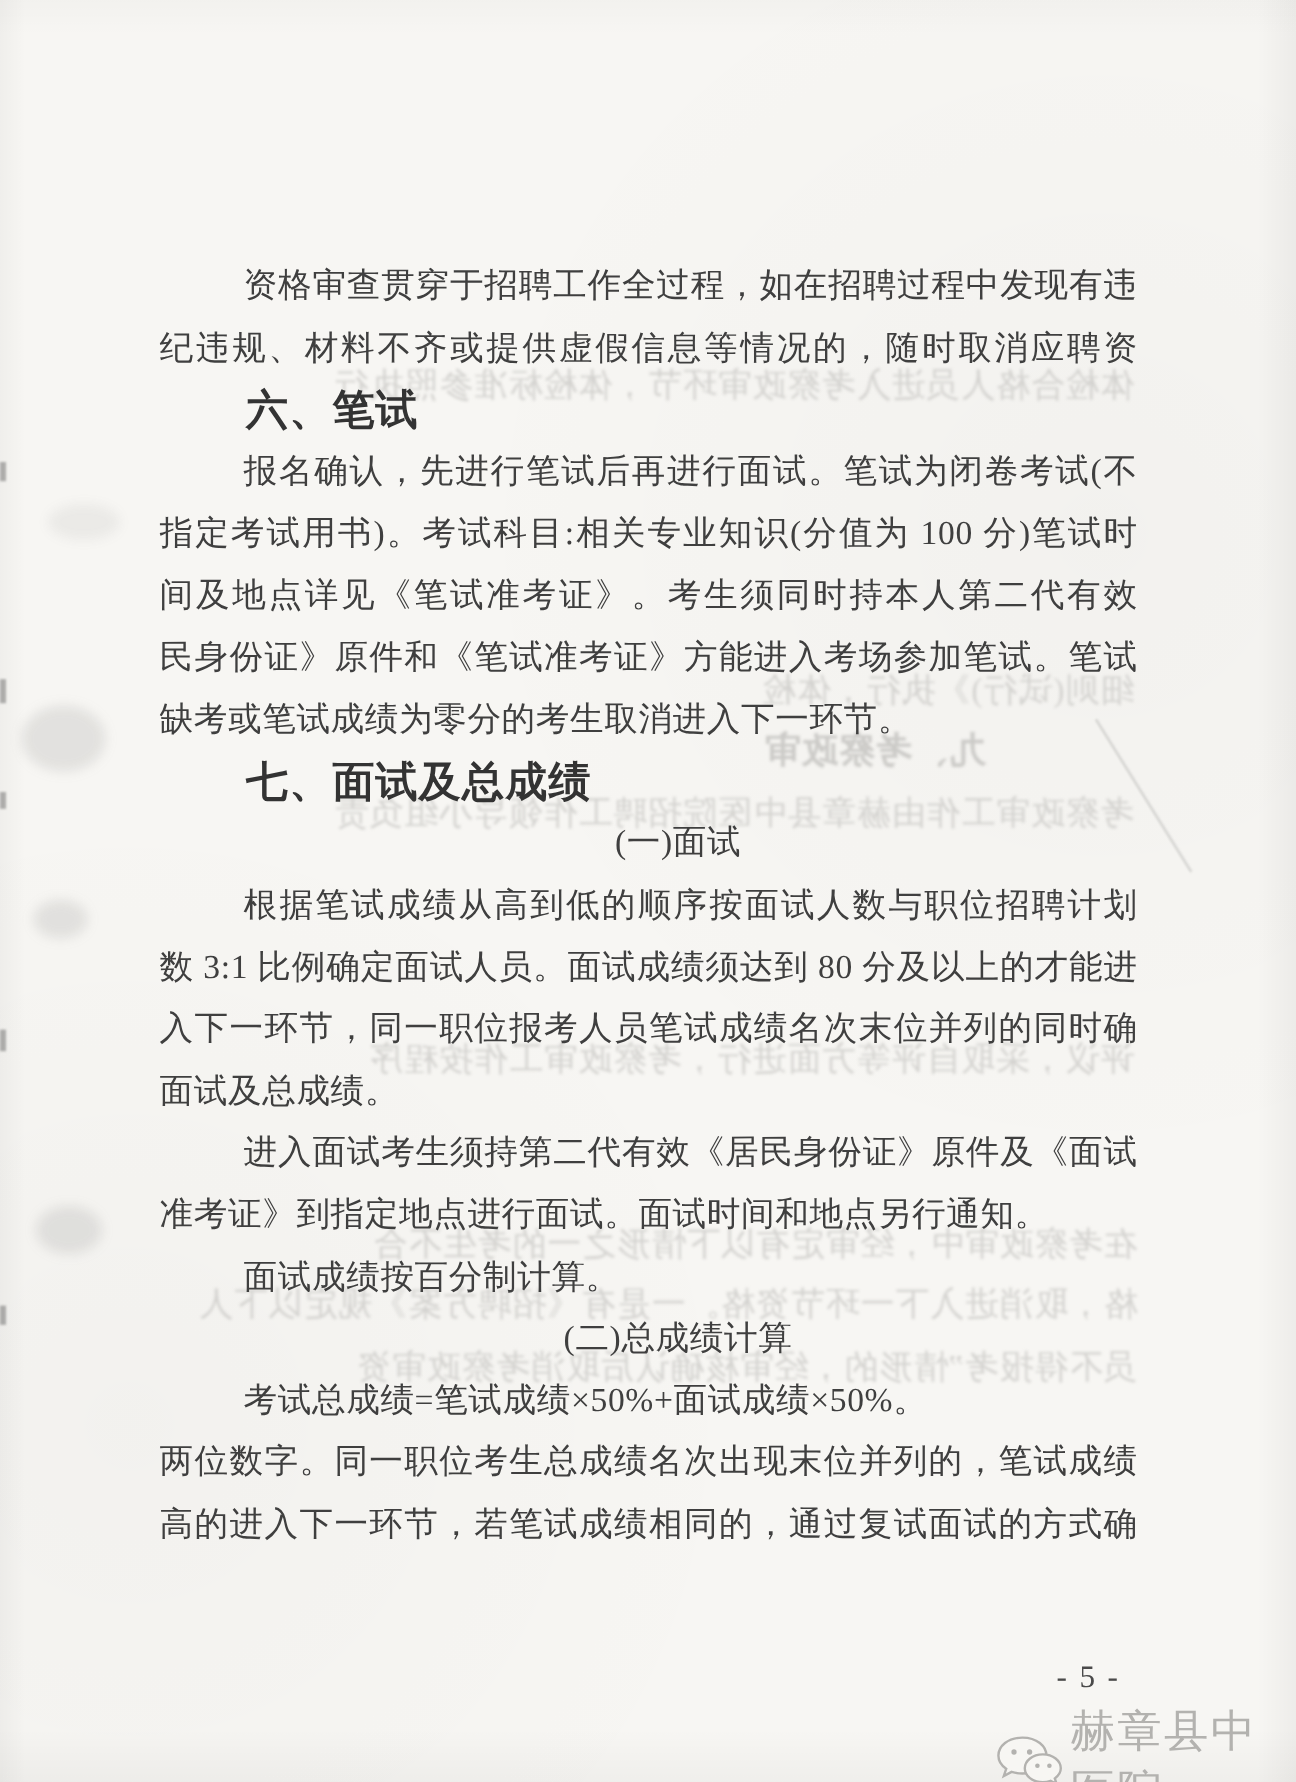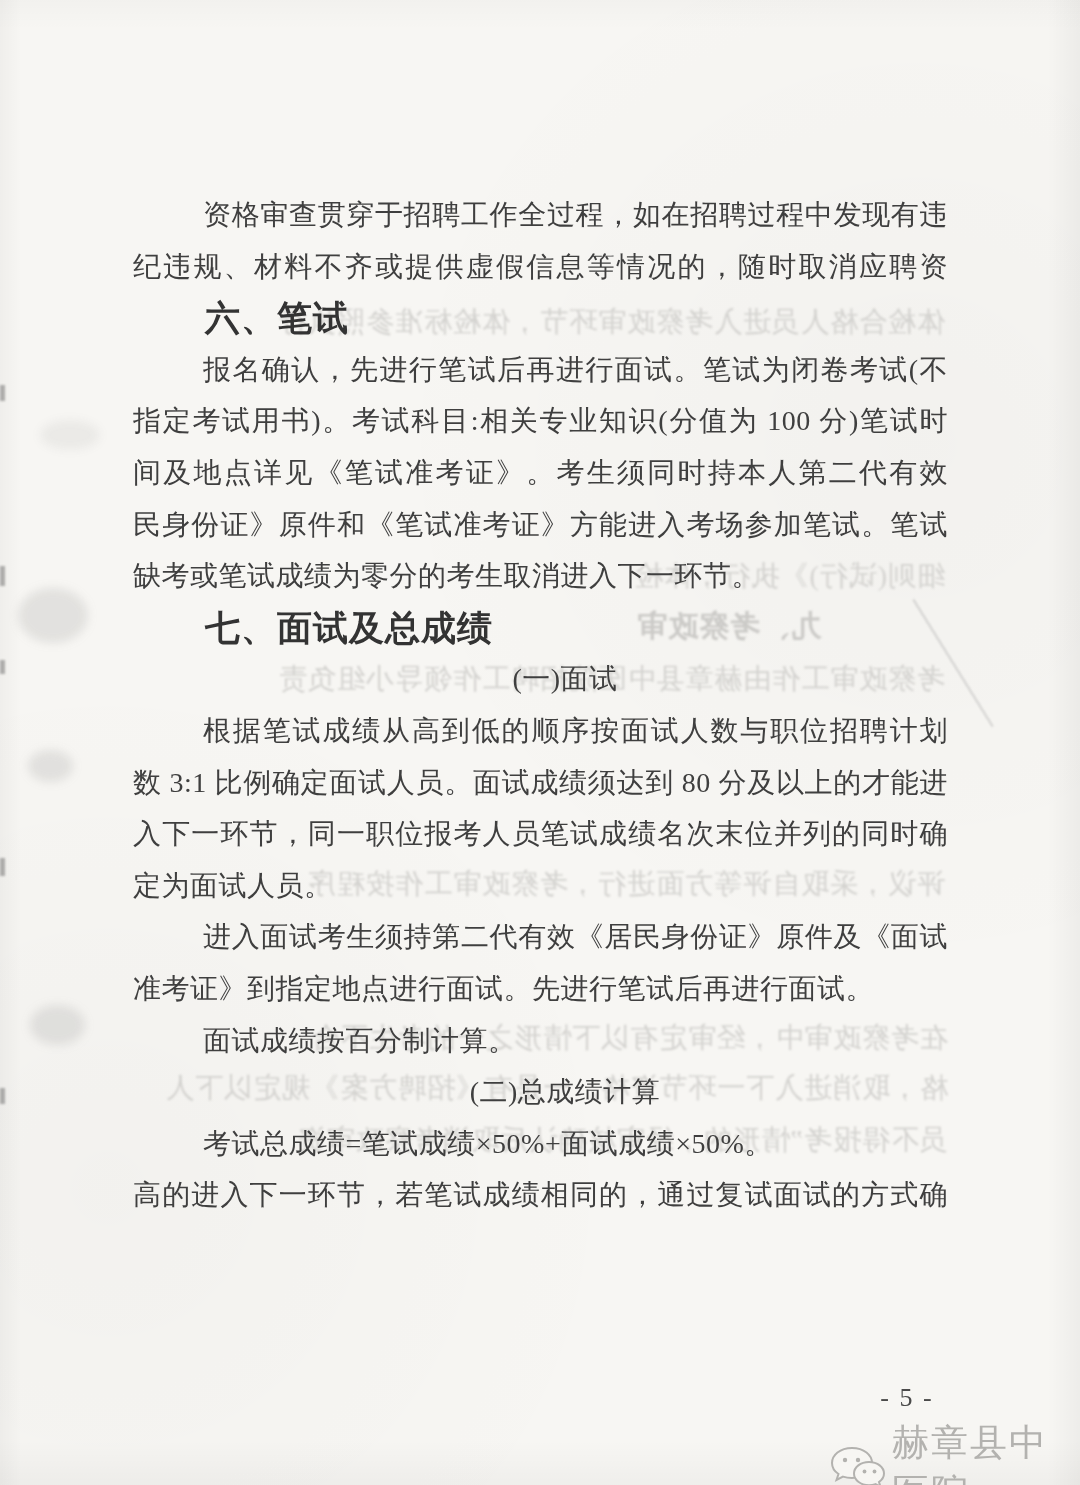--- a/index.html
+++ b/index.html
@@ -8,21 +8,21 @@
   .page{position:relative;width:1080px;height:1485px;
         background:#f7f6f3;
         background-image:
           radial-gradient(circle at 85% 30%, rgba(0,0,0,0.018), transparent 40%),
           radial-gradient(circle at 10% 80%, rgba(0,0,0,0.02), transparent 35%),
           linear-gradient(to right, rgba(0,0,0,0.03) 0%, transparent 2%, transparent 97%, rgba(0,0,0,0.04) 100%),
           linear-gradient(to bottom, rgba(0,0,0,0.02) 0%, transparent 2%, transparent 97%, rgba(0,0,0,0.03) 100%);
         overflow:hidden;}
 
   
-  .textblock{position:absolute;left:133px;top:189px;width:815px;color:#3f3f3f;}
+  .textblock{position:absolute;left:133px;top:213px;width:815px;color:#3f3f3f;}
   .line{height:51.6px;line-height:51.6px;font-size:28px;overflow:hidden;
         letter-spacing:0.5px;}
   .line.fill{text-align:justify;text-align-last:justify;text-justify:inter-character;}
   .line.indent{padding-left:70px;}
   .line.indent.fill{width:745px;}
   .line.sub{padding-left:49px;text-align:center;}
   .line.heading{padding-left:72px;font-family:"Liberation Sans","DejaVu Sans",sans-serif;
                 font-weight:bold;font-size:35px;color:#333;letter-spacing:1px;}
 
   
@@ -68,26 +68,27 @@
     <div class="line indent fill">报名确认，先进行笔试后再进行面试。笔试为闭卷考试(不</div>
     <div class="line fill">指定考试用书)。考试科目:相关专业知识(分值为 100 分)笔试时</div>
     <div class="line fill">间及地点详见《笔试准考证》。考生须同时持本人第二代有效《居</div>
     <div class="line fill">民身份证》原件和《笔试准考证》方能进入考场参加笔试。笔试</div>
     <div class="line">缺考或笔试成绩为零分的考生取消进入下一环节。</div>
     <div class="line heading">七、面试及总成绩</div>
     <div class="line sub">(一)面试</div>
     <div class="line indent fill">根据笔试成绩从高到低的顺序按面试人数与职位招聘计划</div>
     <div class="line fill">数 3:1 比例确定面试人员。面试成绩须达到 80 分及以上的才能进</div>
     <div class="line fill">入下一环节，同一职位报考人员笔试成绩名次末位并列的同时确</div>
-    <div class="line">定为面试人员。</div>
+    <div class="line">面试及总成绩。</div>
     <div class="line indent fill">进入面试考生须持第二代有效《居民身份证》原件及《面试</div>
-    <div class="line">准考证》到指定地点进行面试。先进行笔试后再进行面试。</div>
+    <div class="line">准考证》到指定地点进行面试。面试时间和地点另行通知。</div>
     <div class="line indent">面试成绩按百分制计算。</div>
     <div class="line sub">(二)总成绩计算</div>
     <div class="line indent">考试总成绩=笔试成绩×50%+面试成绩×50%。</div>
+    <div class="line fill">两位数字。同一职位考生总成绩名次出现末位并列的，笔试成绩</div>
     <div class="line fill">高的进入下一环节，若笔试成绩相同的，通过复试面试的方式确</div>
   </div>
 
   <div class="pagenum">- 5 -</div>
 
   <div class="watermark">
     <svg class="wm-icon" viewBox="0 0 58 48">
       <g fill="#f7f6f3" stroke="#b3b2af" stroke-width="2">
         <path d="M24 4 C12 4 4 11 4 19 c0 4.5 2.5 8.4 6.5 11 l-2 6 6.5-3.4 c2.8 0.9 5.9 1.3 9 1.3 11 0 20-6.7 20-15 C44 11 36 4 24 4 Z"></path>
         <path d="M41 18 c-8.5 0-15 5.2-15 11.6 0 6.4 6.5 11.6 15 11.6 2.3 0 4.5-0.4 6.5-1.1 l5 2.6-1.5-4.7 c3-2.1 5-5.1 5-8.4 C56 23.2 49.5 18 41 18 Z"></path>

